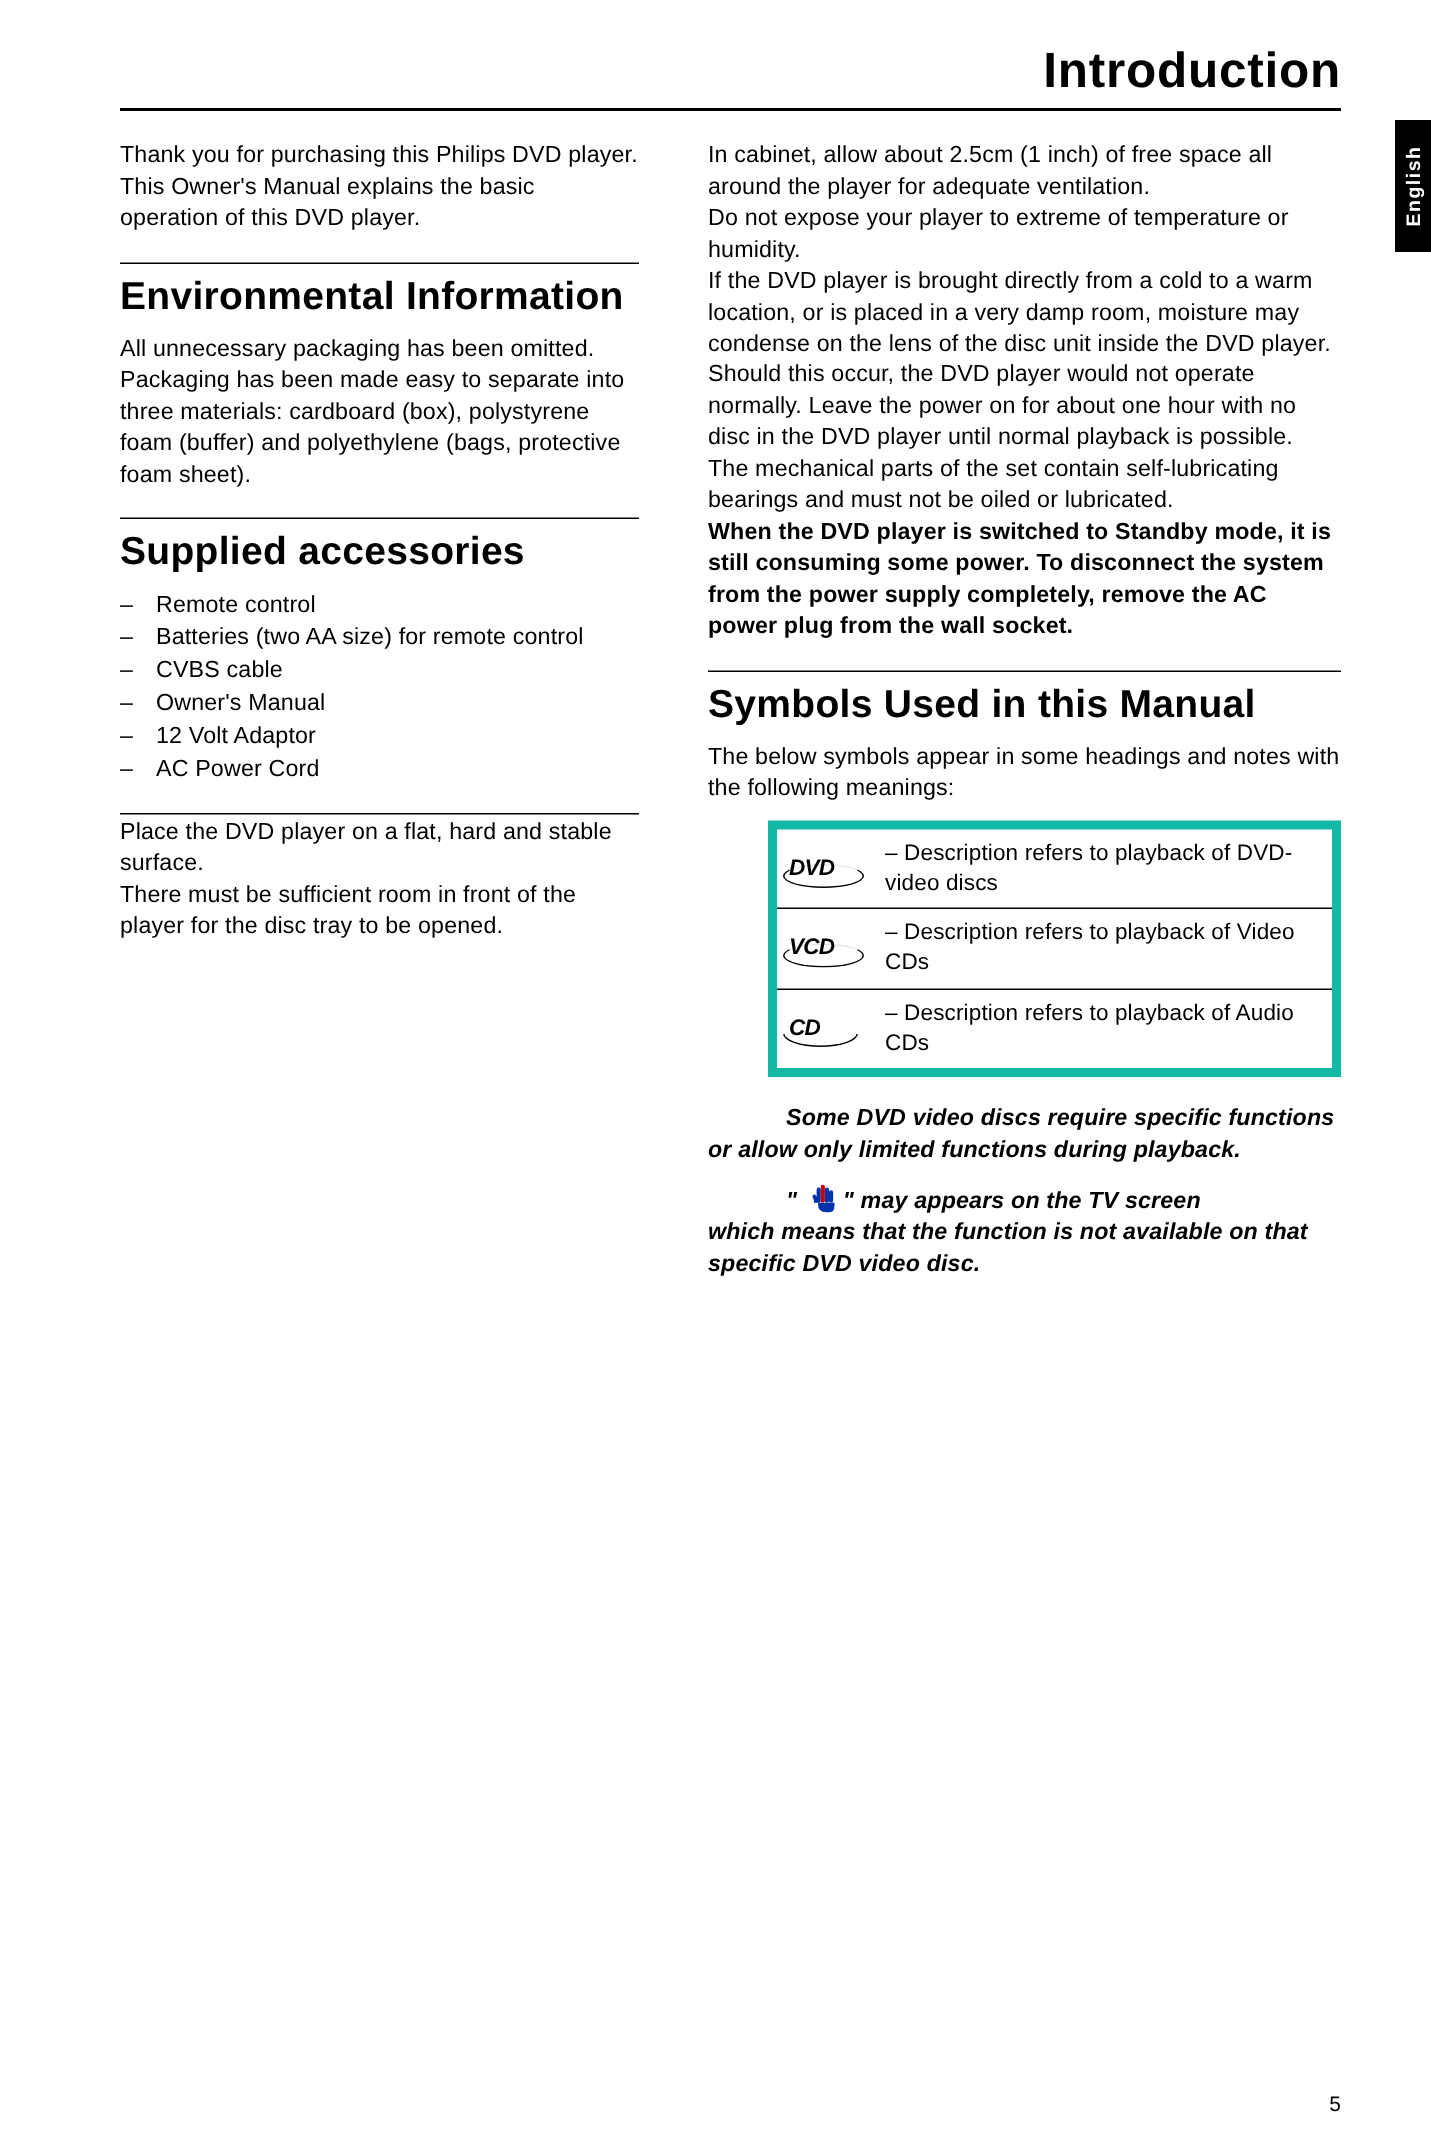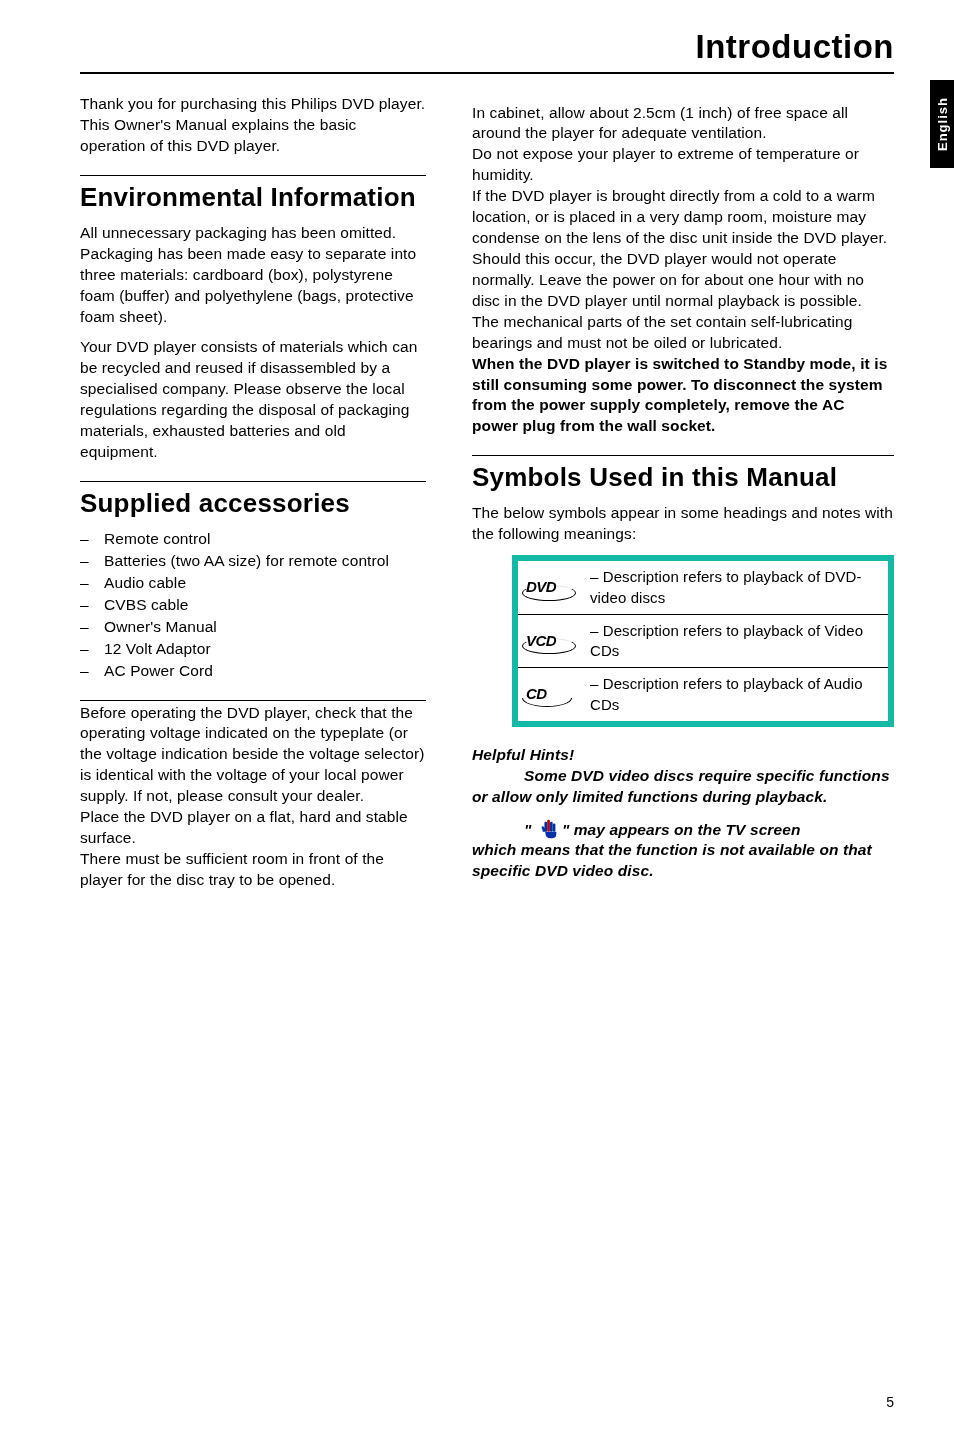--- a/index.html
+++ b/index.html
@@ -31,21 +31,20 @@
     letter-spacing: 0.5px;
   }
   hr.top-rule {
     border: none;
     border-top: 2px solid #000;
     margin: 6px 0 20px 0;
   }
   .columns {
     display: flex;
     gap: 46px;
-    align-items: center;
   }
   .col {
     flex: 1;
     font-size: 15.5px;
     line-height: 1.35;
     letter-spacing: 0.1px;
   }
   .section-rule {
     border: none;
     border-top: 1.5px solid #000;
@@ -178,36 +177,33 @@
   <div class="side-tab">English</div>
 
   <div class="columns">
 
     <div class="col">
       <p>Thank you for purchasing this Philips DVD player. This Owner's Manual explains the basic operation of this DVD player.</p>
 
       <hr class="section-rule">
       <h2>Environmental Information</h2>
       <p>All unnecessary packaging has been omitted. Packaging has been made easy to separate into three materials: cardboard (box), polystyrene foam (buffer) and polyethylene (bags, protective foam sheet).</p>
-      <p>Your DVD player consists of materials which can be recycled and reused if disassembled by a specialised company. Please observe the local regulations regarding the disposal of packaging materials, exhausted batteries and old equipment.</p>
 
       <hr class="section-rule">
       <h2>Supplied accessories</h2>
       <ul class="dashes">
         <li>Remote control</li>
         <li>Batteries (two AA size) for remote control</li>
-        <li>Audio cable</li>
         <li>CVBS cable</li>
         <li>Owner's Manual</li>
         <li>12 Volt Adaptor</li>
         <li>AC Power Cord</li>
       </ul>
 
       <hr class="section-rule">
-      <p class="tight">Before operating the DVD player, check that the operating voltage indicated on the typeplate (or the voltage indication beside the voltage selector) is identical with the voltage of your local power supply. If not, please consult your dealer.</p>
       <p class="tight">Place the DVD player on a flat, hard and stable surface.</p>
       <p>There must be sufficient room in front of the player for the disc tray to be opened.</p>
     </div>
 
     <div class="col">
       <p class="tight">In cabinet, allow about 2.5cm (1 inch) of free space all around the player for adequate ventilation.</p>
       <p class="tight">Do not expose your player to extreme of temperature or humidity.</p>
       <p class="tight">If the DVD player is brought directly from a cold to a warm location, or is placed in a very damp room, moisture may condense on the lens of the disc unit inside the DVD player. Should this occur, the DVD player would not operate normally. Leave the power on for about one hour with no disc in the DVD player until normal playback is possible.</p>
       <p class="tight">The mechanical parts of the set contain self-lubricating bearings and must not be oiled or lubricated.</p>
       <p class="bold">When the DVD player is switched to Standby mode, it is still consuming some power.  To disconnect the system from the power supply completely, remove the AC power plug from the wall socket.</p>
@@ -233,21 +229,20 @@
         </div>
         <div class="row">
           <span class="disc-wrap">
             <span class="ellipse half"></span>
             <span class="label">CD</span>
           </span>
           <span class="desc">– Description refers to playback of Audio CDs</span>
         </div>
       </div>
 
-      <p class="bolditalic tight">Helpful Hints!</p>
       <p class="bolditalic">
         <span class="indent" style="display:inline-block;width:24px"></span><span>Some DVD video discs require specific functions or allow only limited functions during playback.</span>
       </p>
 
       <p class="bolditalic tight">
         <span class="indent" style="display:inline-block;width:24px"></span><span>"</span>
         <span class="inline-icon">
           <svg viewBox="0 0 24 24">
             <rect x="10" y="2" width="3" height="13" rx="1.4" fill="#cc0000"></rect>
             <rect x="7" y="4" width="3" height="11" rx="1.4" fill="#0033aa"></rect>

